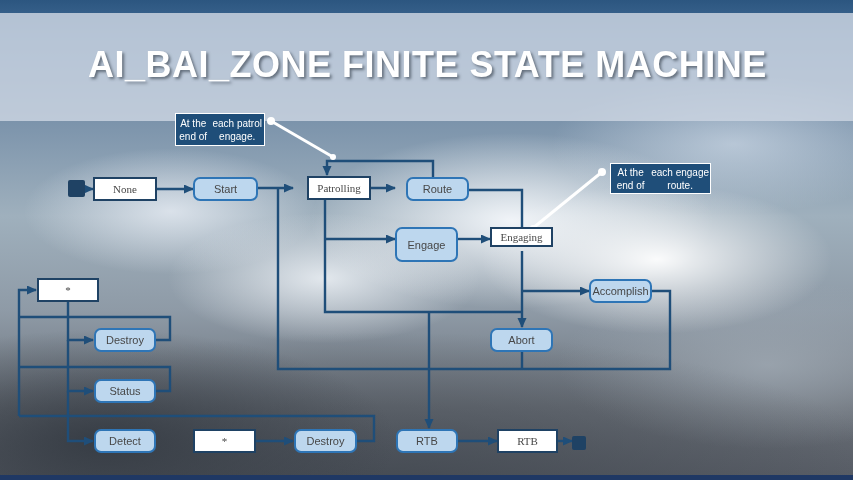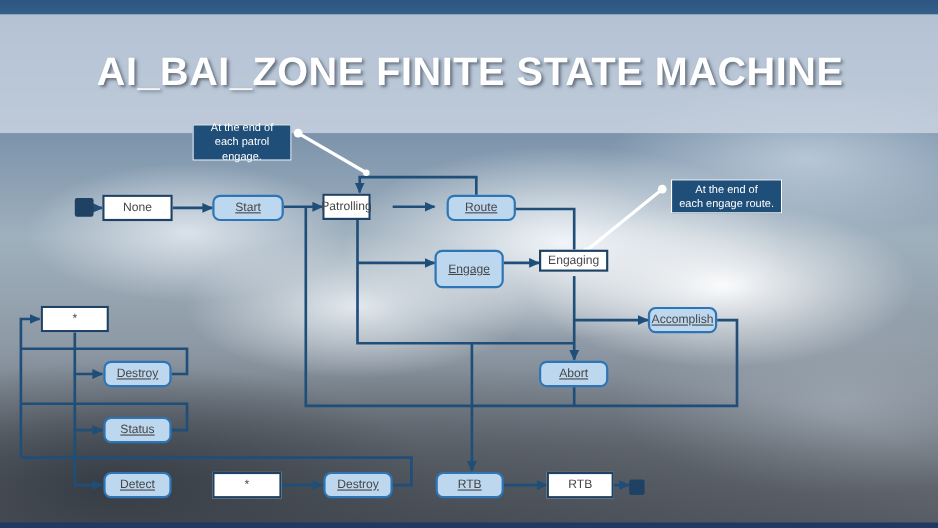--- a/index.html
+++ b/index.html
@@ -23,28 +23,28 @@
 
   
   .title-band{position:absolute;left:0;top:13px;width:853px;height:108px;background:var(--title-band);}
   .title{position:absolute;left:88px;top:44px;margin:0;font-size:36px;font-weight:bold;
     letter-spacing:0.5px;color:var(--title-text);
     text-shadow:2px 2px 3px rgba(85,95,108,0.85);white-space:nowrap;}
 
   
   .node{position:absolute;display:flex;align-items:center;justify-content:center;
     box-sizing:border-box;font-size:11px;color:var(--node-text);}
-  .node.rounded{background:var(--state-fill);border:2px solid var(--state-border);border-radius:7px;text-decoration:underline;}
-  .node.rect{background:var(--rect-fill);border:2px solid var(--rect-border);border-radius:0;}
+  .node.rounded{background:var(--state-fill);border:2px solid var(--state-border);border-radius:7px;}
+  .node.rect{background:var(--rect-fill);border:2px solid var(--rect-border);border-radius:0;font-family:Liberation Serif, serif;}
   .node.marker{background:var(--marker-fill);border:none;border-radius:2px;}
 
   
   .callout{position:absolute;box-sizing:border-box;background:var(--callout-fill);
     border:1.5px solid var(--callout-border);color:var(--callout-text);
-    display:flex;flex-direction:column;align-items:center;justify-content:center;
+    display:flex;flex-direction:row;align-items:center;justify-content:center;
     font-size:10px;line-height:13px;text-align:center;}
 
   svg.edges{position:absolute;left:0;top:0;}
 </style>
 </head>
 <body>
 
 <div class="stage">
   <div class="bg"></div>
 
@@ -86,21 +86,21 @@
       <circle cx="333" cy="157" r="3" fill="#FFFFFF"></circle>
       <line x1="602" y1="172" x2="533" y2="228" stroke="#FFFFFF" stroke-width="3"></line>
       <circle cx="602" cy="172" r="4" fill="#FFFFFF"></circle>
       <circle cx="533" cy="228" r="3" fill="#FFFFFF"></circle>
     </svg>
 
   <div id="nodes">
       <div class="node marker" style="left: 68px; top: 180px; width: 17px; height: 17px;"></div>
       <div class="node rect" style="left: 93px; top: 177px; width: 64px; height: 24px;">None</div>
       <div class="node rounded" style="left: 193px; top: 177px; width: 65px; height: 24px;">Start</div>
-      <div class="node rect" style="left: 293px; top: 176px; width: 44px; height: 24px;">Patrolling</div>
+      <div class="node rect" style="left: 307px; top: 176px; width: 64px; height: 24px;">Patrolling</div>
       <div class="node rounded" style="left: 406px; top: 177px; width: 63px; height: 24px;">Route</div>
       <div class="node rounded" style="left: 395px; top: 227px; width: 63px; height: 35px;">Engage</div>
       <div class="node rect" style="left: 490px; top: 227px; width: 63px; height: 20px;">Engaging</div>
       <div class="node rounded" style="left: 589px; top: 279px; width: 63px; height: 24px;">Accomplish</div>
       <div class="node rounded" style="left: 490px; top: 328px; width: 63px; height: 24px;">Abort</div>
       <div class="node rect" style="left: 37px; top: 278px; width: 62px; height: 24px;">*</div>
       <div class="node rounded" style="left: 94px; top: 328px; width: 62px; height: 24px;">Destroy</div>
       <div class="node rounded" style="left: 94px; top: 379px; width: 62px; height: 24px;">Status</div>
       <div class="node rounded" style="left: 94px; top: 429px; width: 62px; height: 24px;">Detect</div>
       <div class="node rect" style="left: 193px; top: 429px; width: 63px; height: 24px;">*</div>

